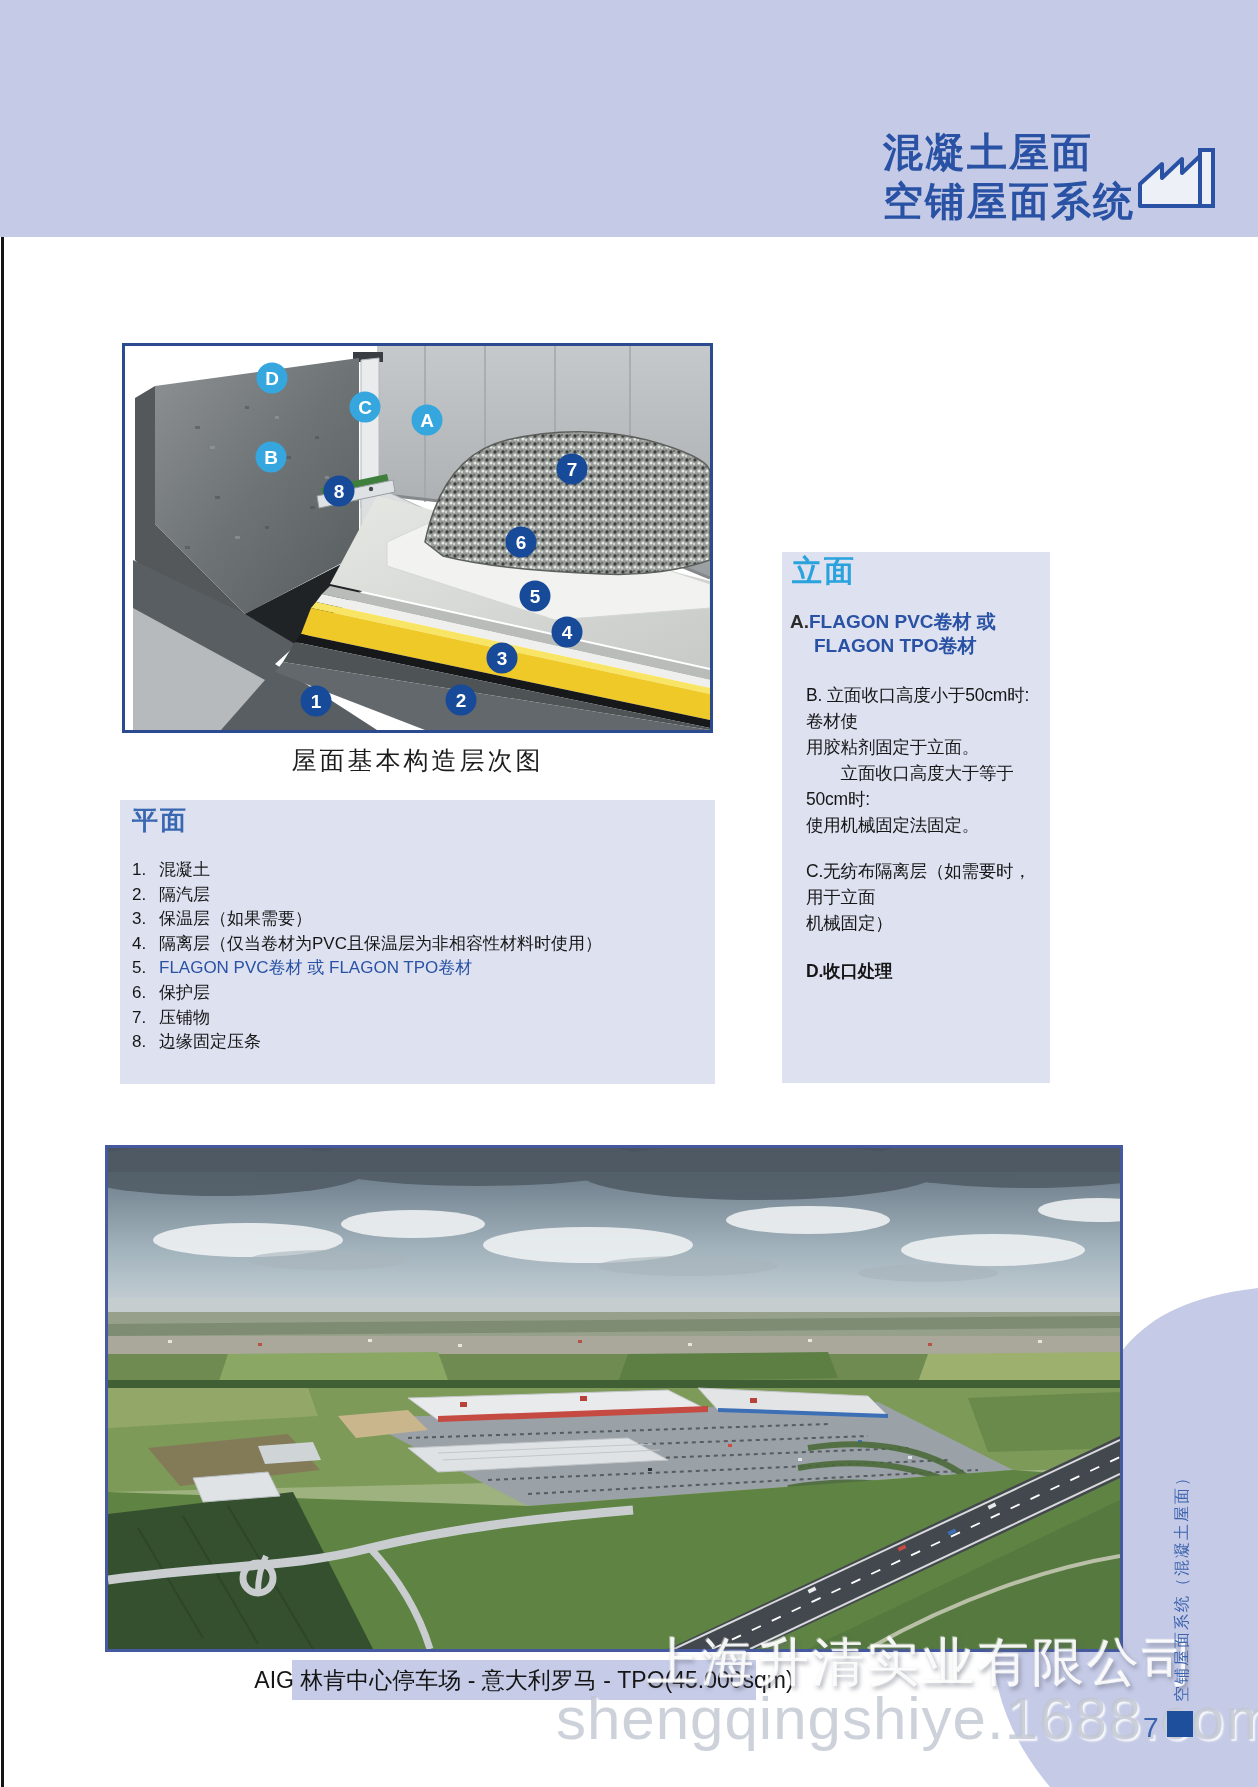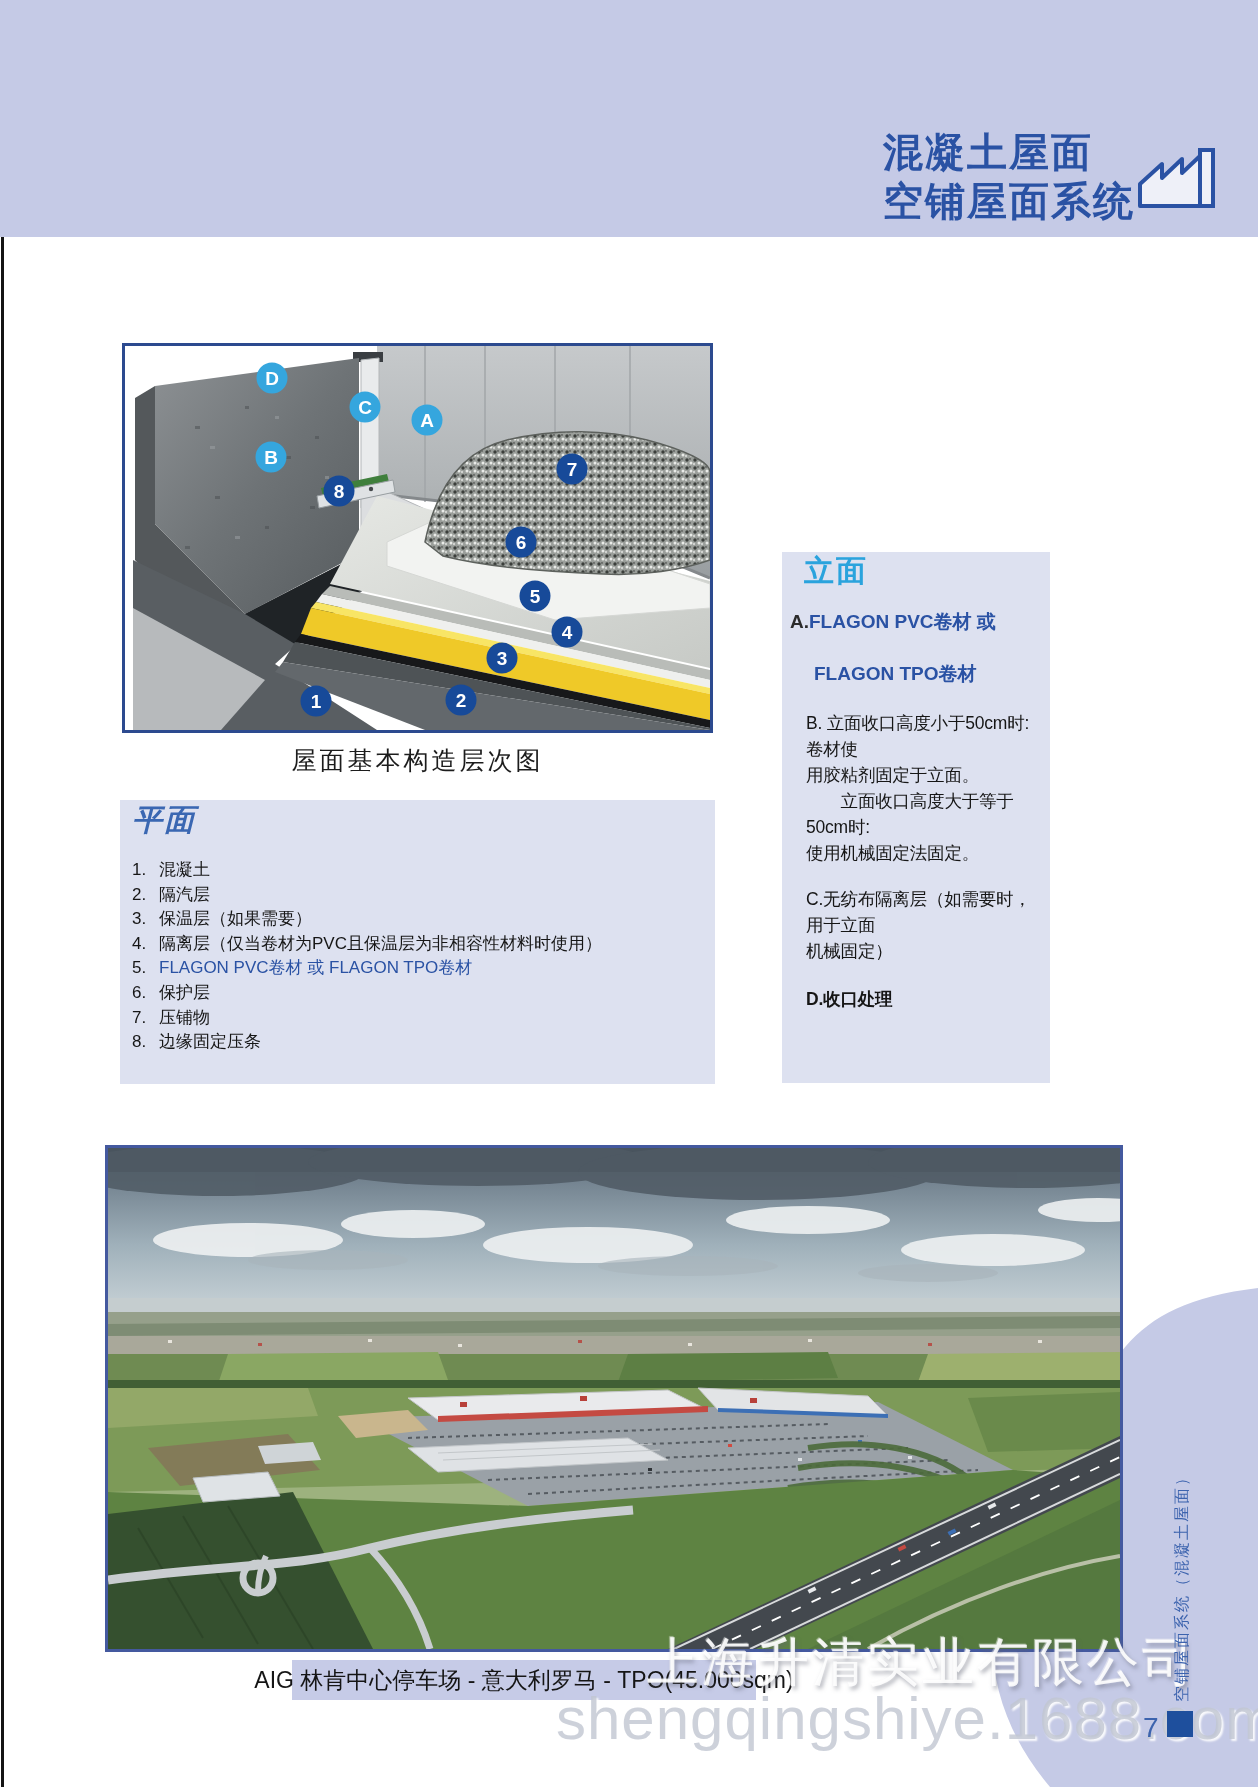--- a/index.html
+++ b/index.html
@@ -25,35 +25,35 @@
   .dlabel { position:absolute; width:31px; height:31px; border-radius:50%;
     color:#fff; font-size:19px; font-weight:bold; display:flex;
     align-items:center; justify-content:center; transform:translate(-50%,-50%); z-index:5; }
   .dlabel.letter { background:#35a6de; }
   .dlabel.number { background:#174a99; }
   .diagram-caption { left:122px; top:744px; width:591px; text-align:center;
     font-size:25px; color:#1c1c1c; letter-spacing:3px; }
 
   
   .plan-panel { left:120px; top:800px; width:595px; height:284px; background:#dde1f0; }
-  .plan-title { margin:4px 0 0 12px; font-size:30px; line-height:32px;
-    font-weight:bold; color:#3a67b2; letter-spacing:2px;font-style:italic; }
+  .plan-title { margin:4px 0 0 12px; font-size:26px; line-height:32px;
+    font-weight:bold; color:#3a67b2; letter-spacing:2px; }
   .plan-list { margin:22px 0 0 12px; font-size:17px; line-height:24.6px; color:#161616; }
   .plan-row .num { display:inline-block; min-width:27px; }
   .plan-row.hl .txt { color:#2a52a4; font-weight:normal; }
 
   
   .elev-panel { left:782px; top:552px; width:268px; height:531px;
     background:#dde1f0; padding:2px 8px; color:#161616; }
   .elev-title { font-size:30px; line-height:34px; font-weight:bold;
-    color:#2aa3dd; letter-spacing:2px; margin-left:14px; }
+    color:#2aa3dd; letter-spacing:2px; margin-left:2px; }
   .elev-a { margin-top:22px; font-size:19px; line-height:24px;
     font-weight:bold; color:#2a52a4; }
   .elev-a .prefix { color:#2b2b2b; font-weight:bold; }
-  .elev-a .indent { margin-left:24px;margin-top:28px; }
+  .elev-a .indent { margin-left:24px; }
   .elev-block { font-size:17.5px; line-height:26px; letter-spacing:-0.2px;margin-left:16px; }
   .elev-b { margin-top:24px; }
   .elev-c { margin-top:20px; }
   .elev-d { margin-top:22px;font-weight:bold; }
 
   
   .photo-box { left:105px; top:1145px; width:1018px; height:507px;
     border:3px solid #44599f; background:#9db27e; z-index:2; }
   .photo-box svg { display:block; width:100%; height:100%; }
   .photo-caption { left:292px; top:1660px; width:464px; height:40px;

